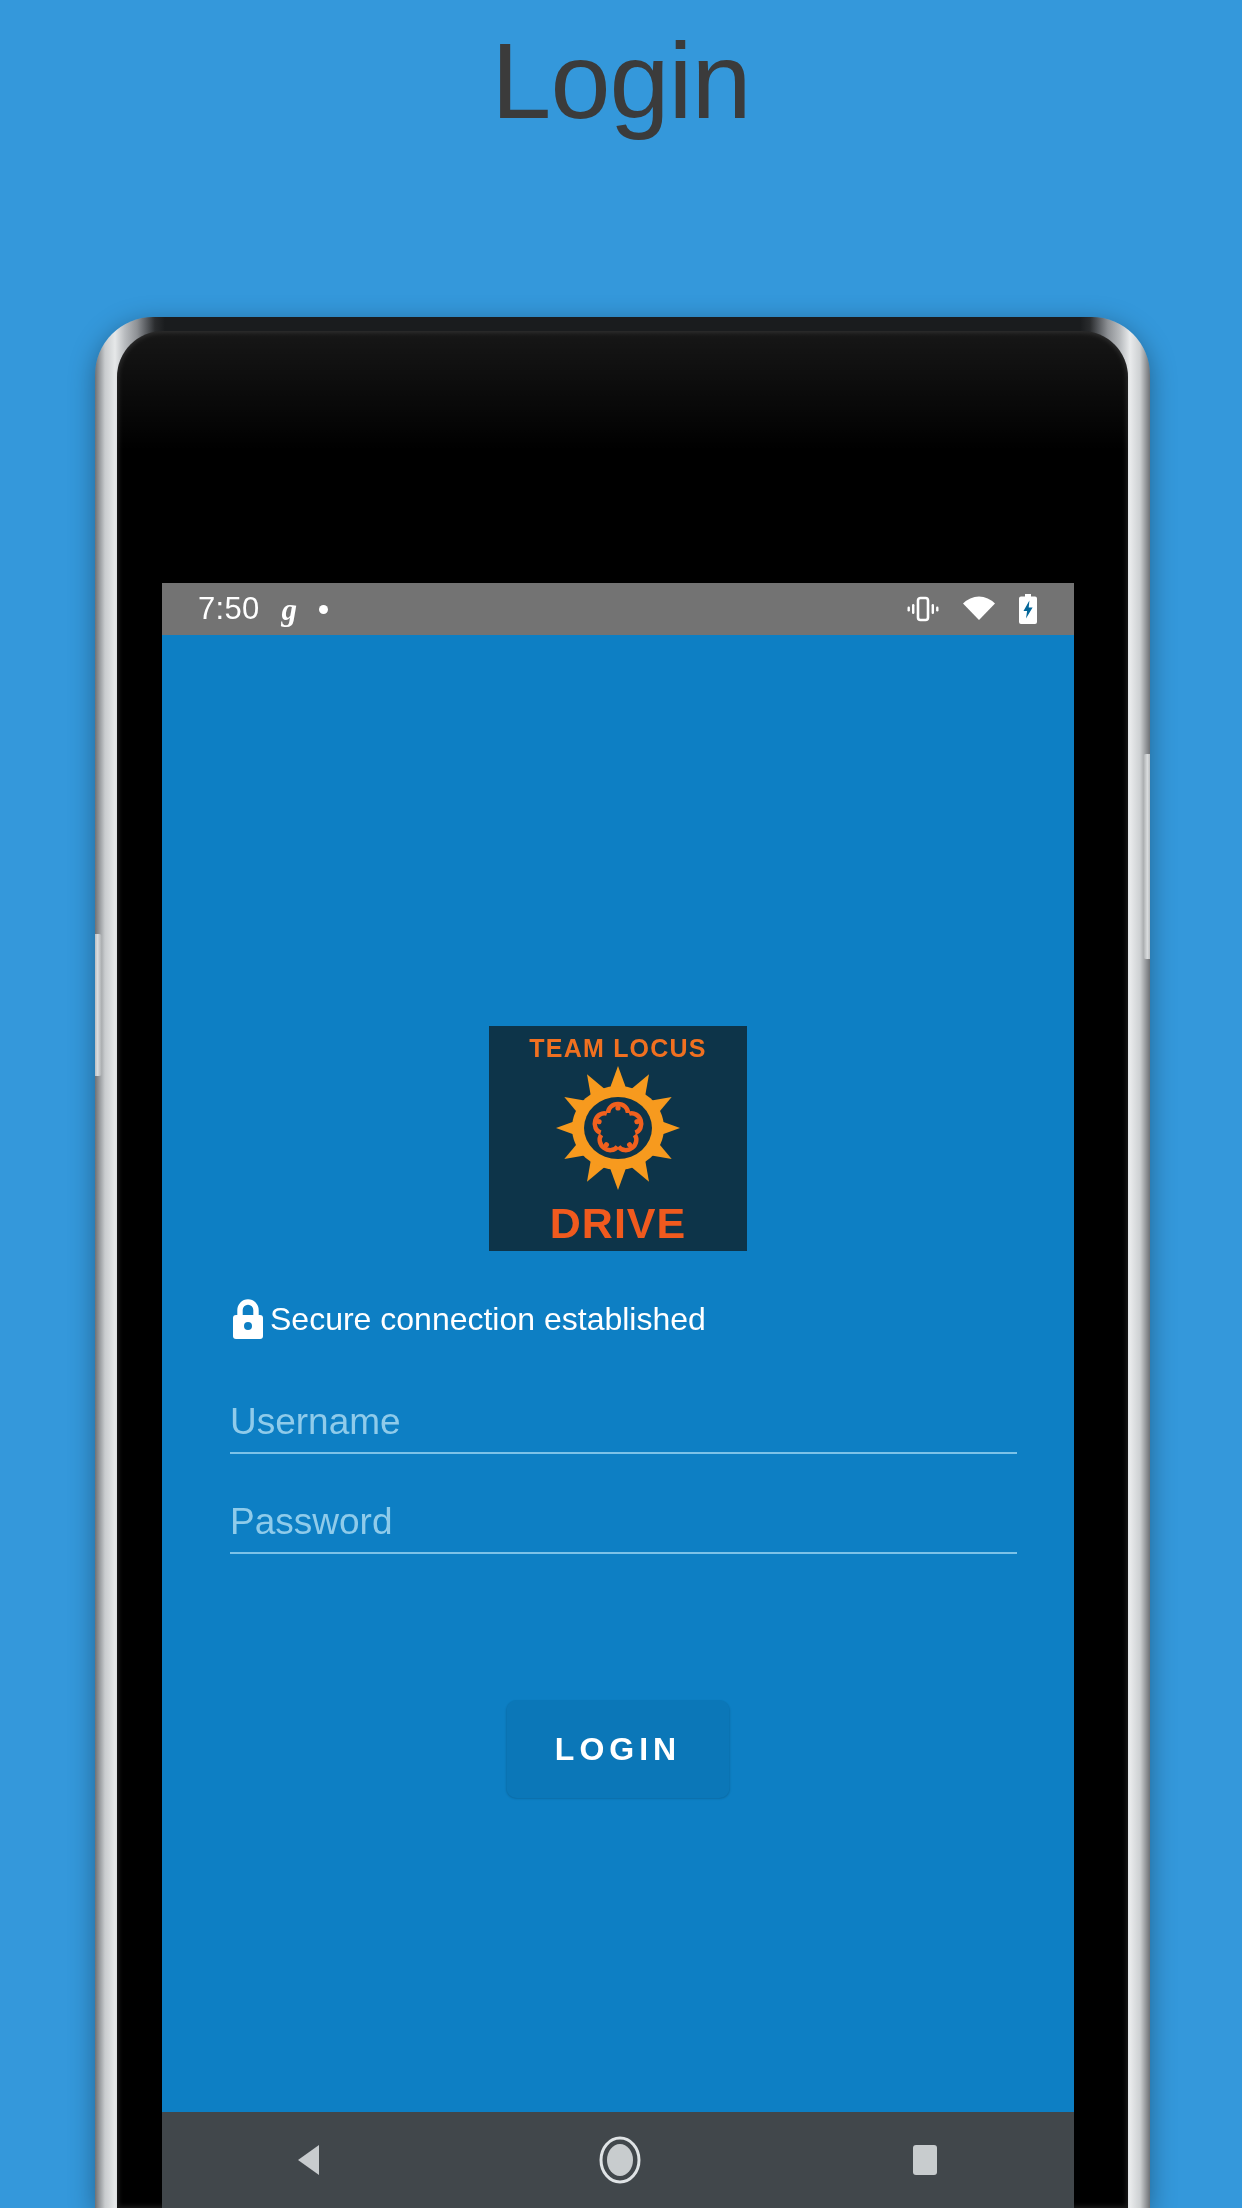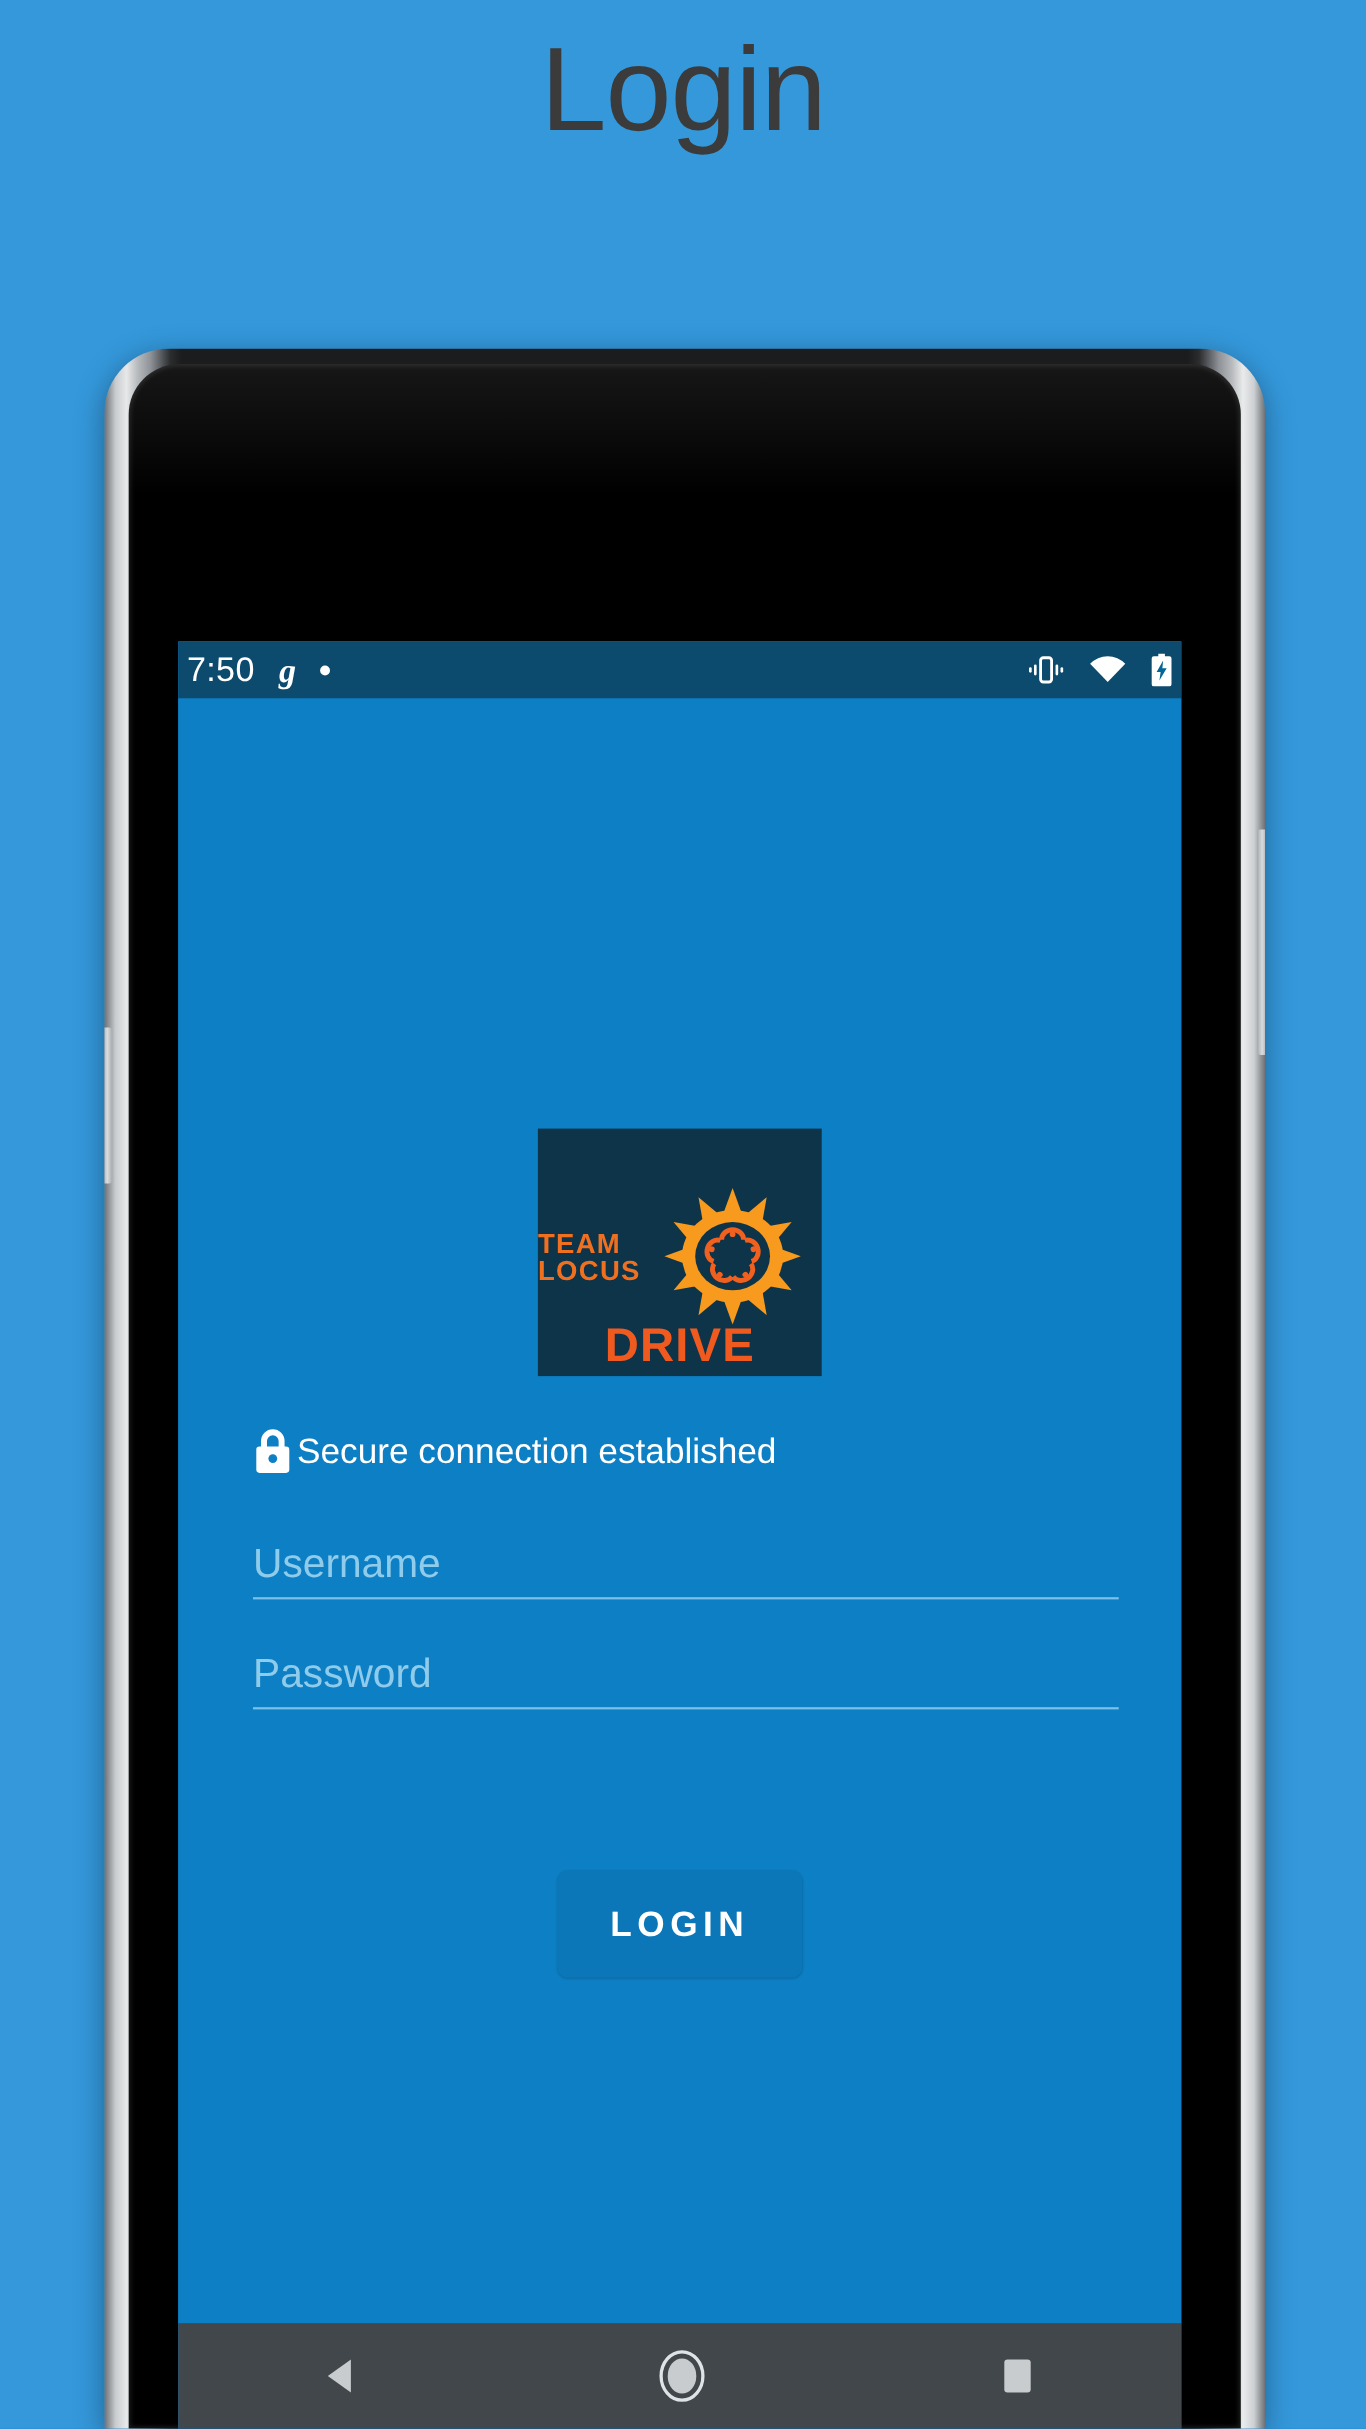--- a/index.html
+++ b/index.html
@@ -81,23 +81,23 @@
     position:absolute;
     left:162px;top:583px;
     width:912px;height:1625px;
     background:#0d7fc4;
     overflow:hidden;
   }
 
   
   .status-bar{
     height:52px;width:100%;
-    background:#0c4a6e;
+    background:#737373;
     display:flex;align-items:center;
-    padding:0 8px;
+    padding:0 36px;
     box-sizing:border-box;
     color:#fff;
   }
   .status-left{display:flex;align-items:center;gap:22px;}
   .status-time{font-size:31px;font-weight:400;letter-spacing:.3px;}
   .gboard-icon{
     font-size:31px;font-weight:700;font-style:italic;
     font-family:"Liberation Serif", serif;
     line-height:1;
   }
@@ -115,21 +115,21 @@
   }
 
   
   .logo-wrap{
     position:absolute;left:0;right:0;top:391px;
     display:flex;justify-content:center;
   }
   .logo-card{
     width:258px;height:225px;
     background:#0d3449;
-    display:flex;flex-direction:row;align-items:center;
+    display:flex;flex-direction:column;align-items:center;
     justify-content:flex-start;
     padding-top:10px;box-sizing:border-box;
     position:relative;
   }
   .logo-top-text{
     font-size:25px;font-weight:700;color:#f07020;
     letter-spacing:1.2px;line-height:1;
     font-family:"Liberation Sans", sans-serif;
   }
   .logo-sun{margin-top:2px;}

